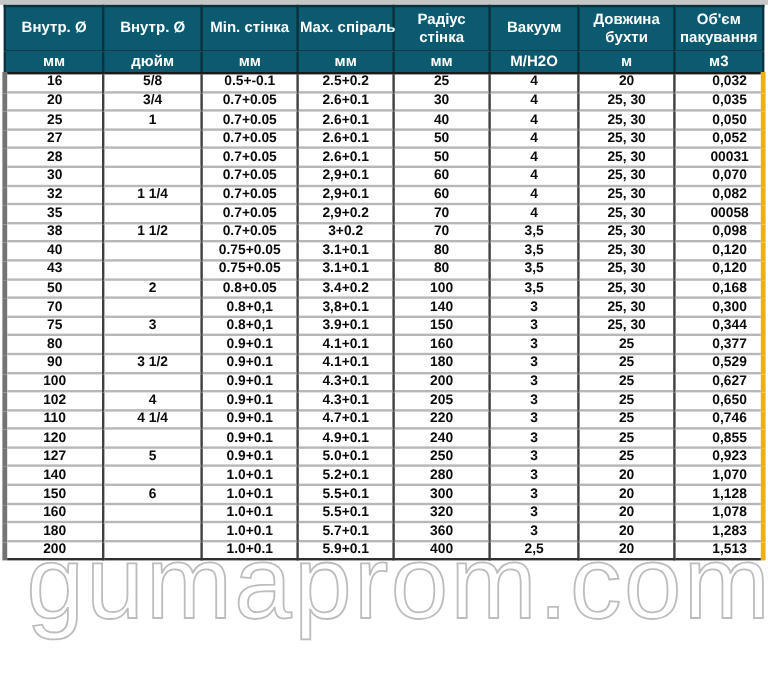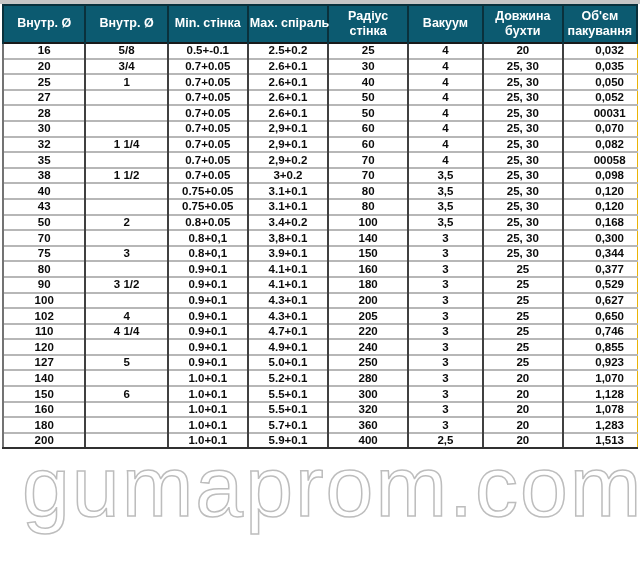--- a/index.html
+++ b/index.html
@@ -61,22 +61,22 @@
     height: 13.6px;
     padding: 0 1px;
     line-height: 1.1;
     border-left: 2px solid #404040;
     border-right: 2px solid #404040;
     border-top: 2px solid #b7b7b7;
     white-space: nowrap;
     overflow: hidden;
   }
   tbody tr:first-child td { border-top: 2px solid #1a1a1a; }
-  tbody td:first-child { border-left: 2px solid #737373; }
-  tbody td:last-child { border-right: 1px solid #eab308; padding-left: 20px; }
+  tbody td:first-child { border-left: 4px solid #737373; }
+  tbody td:last-child { border-right: 4px solid #eab308; padding-left: 20px; }
   tbody tr:last-child td { border-bottom: 2px solid #303030; }
 
   
   .watermark {
     position: absolute;
     top: 437px; left: 22px;
     z-index: 5;
     font-size: 86px;
     font-weight: 400;
     letter-spacing: 2px;
@@ -127,20 +127,30 @@
           </th>
           <th>
             <div>Довжина</div>
             <div>бухти</div>
           </th>
           <th>
             <div>Об'єм</div>
             <div>пакування</div>
           </th>
         </tr>
+      <tr class="units">
+          <th>мм</th>
+          <th>дюйм</th>
+          <th>мм</th>
+          <th>мм</th>
+          <th>мм</th>
+          <th>М/Н2О</th>
+          <th>м</th>
+          <th>м3</th>
+        </tr>
     </thead>
     <tbody>
         <tr>
           <td>16</td>
           <td>5/8</td>
           <td>0.5+-0.1</td>
           <td>2.5+0.2</td>
           <td>25</td>
           <td>4</td>
           <td>20</td>

